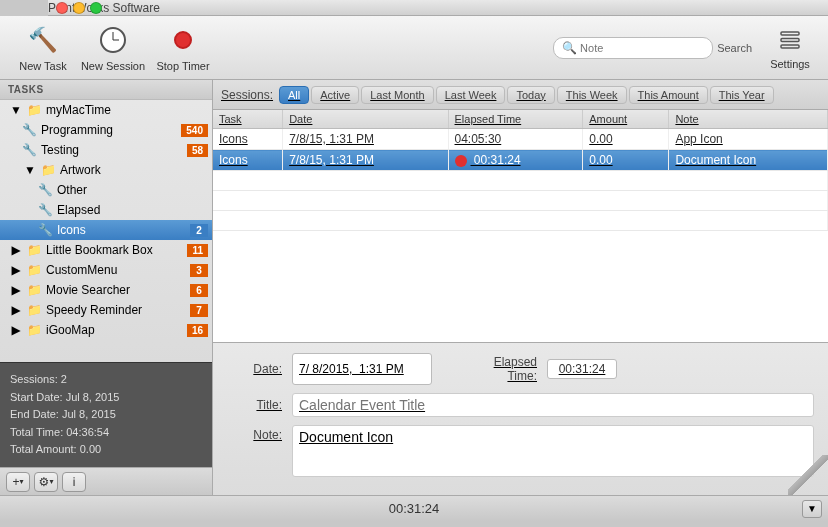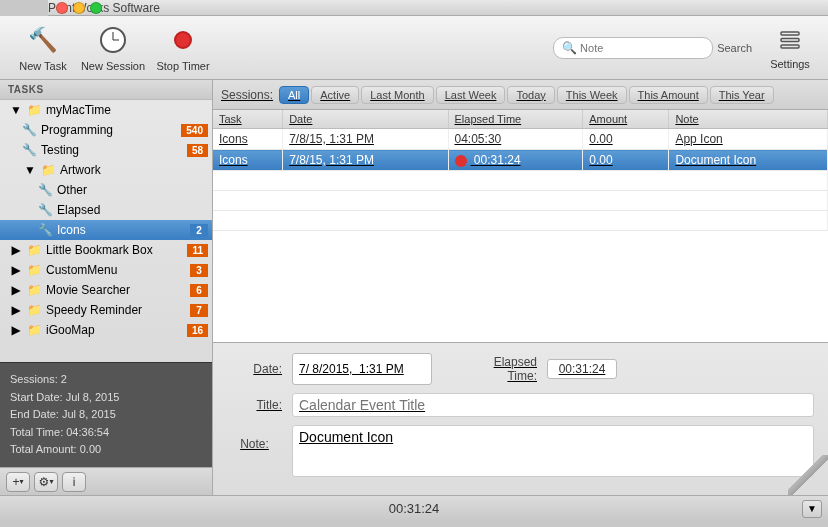--- a/index.html
+++ b/index.html
@@ -627,21 +627,21 @@
         <span class="detail-label">Elapsed Time:</span>
         <span class="elapsed-display">00:31:24</span>
       </div>
 
       <div class="detail-row">
         <span class="detail-label">Title:</span>
         <input class="title-input" type="text" placeholder="Calendar Event Title" style="">
       </div>
 
       <div class="detail-row" style="align-items:flex-start;">
-        <span class="detail-label" style="margin-top:12px;text-align:center;">Note:</span>
+        <span class="detail-label" style="margin-top:3px;">Note:</span>
         <textarea class="note-textarea" style="">Document Icon</textarea>
       </div>
 
       <div style="position:absolute;bottom:0;right:0;width:40px;height:40px;overflow:hidden;">
         <div style="position:absolute;bottom:-5px;right:-5px;width:50px;height:50px;background:linear-gradient(135deg,transparent 45%,#b8b8b8 45%,#a0a0a0 55%,transparent 55%);"></div>
       </div>
     </div>
 
   </div>
 </div>

